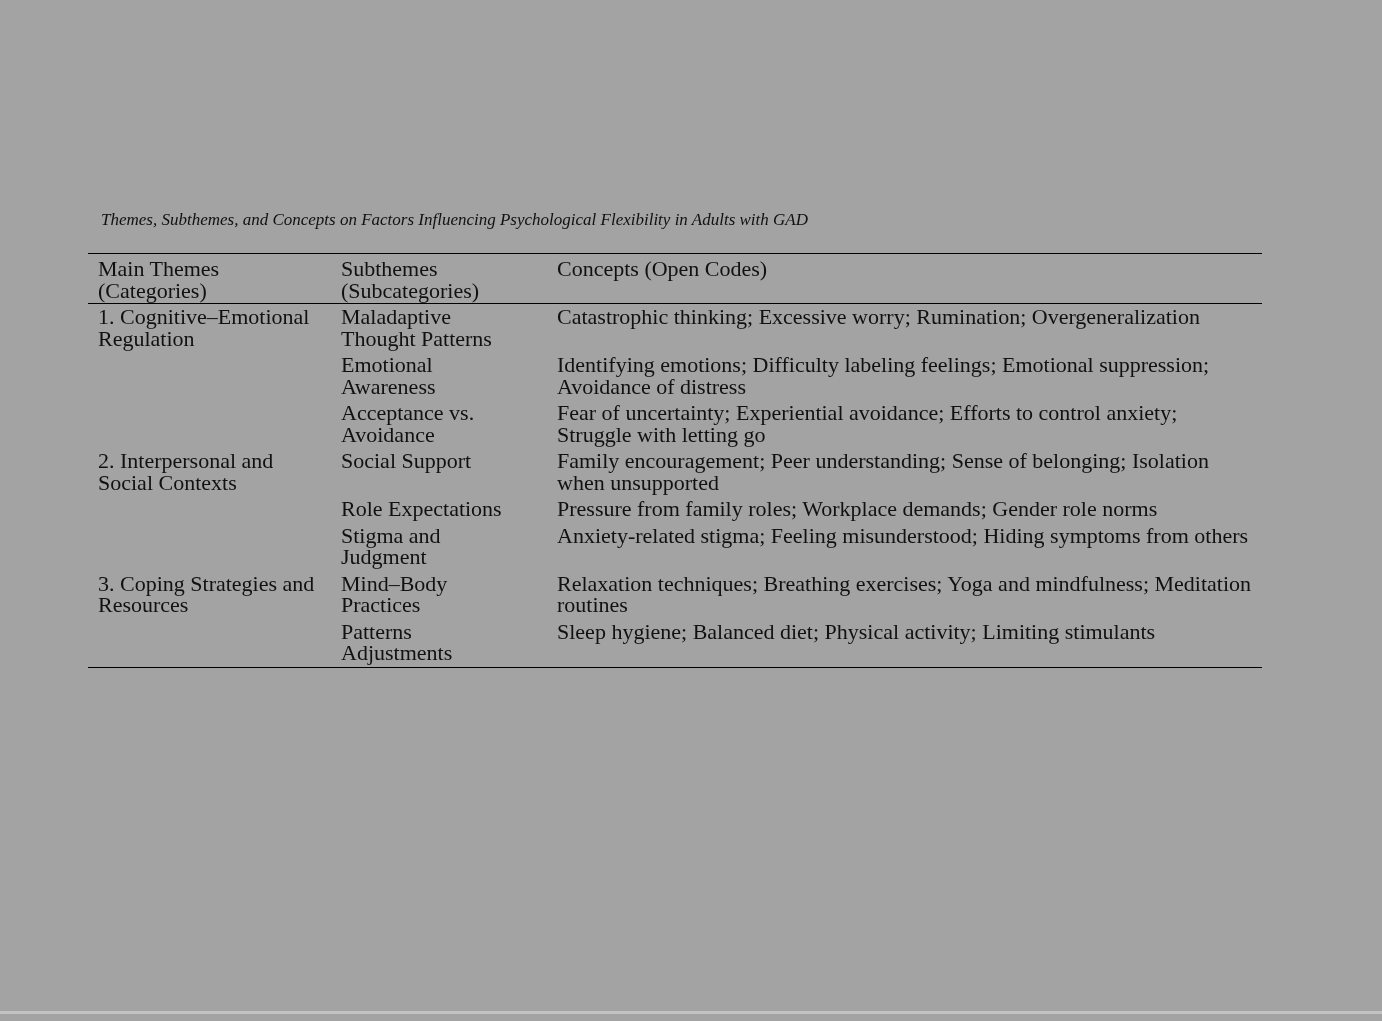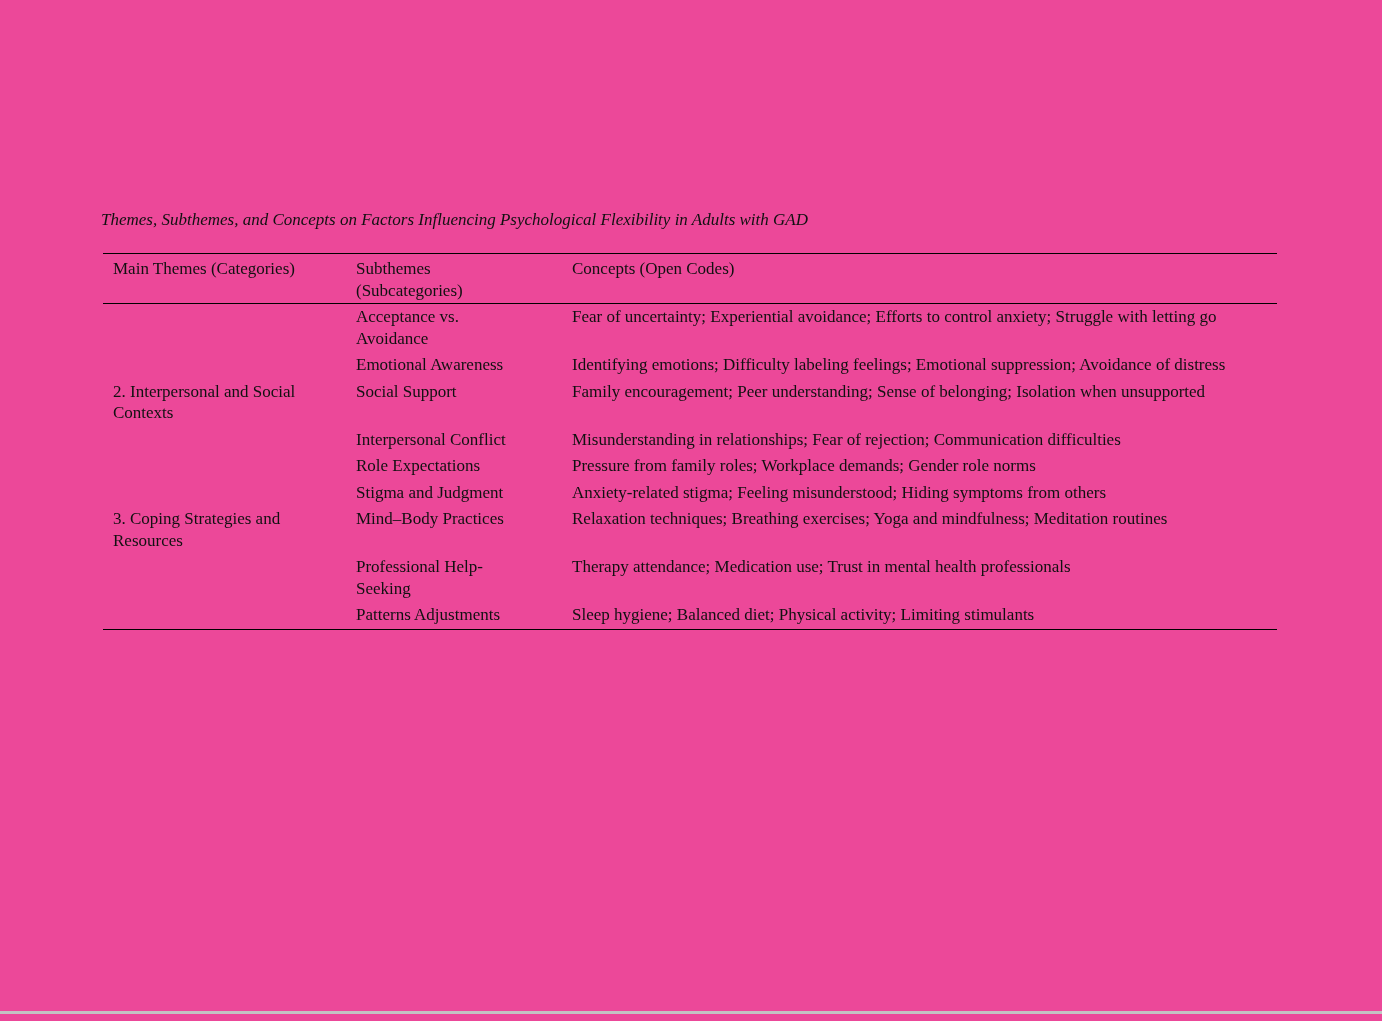--- a/index.html
+++ b/index.html
@@ -3,31 +3,31 @@
 <meta charset="utf-8">
 <style>
   * { margin: 0; padding: 0; box-sizing: border-box; }
   html, body { background: #ffffff; }
   body {
     width: 1382px; height: 1021px;
     position: relative; overflow: hidden;
     font-family: "Liberation Serif", "DejaVu Serif", serif;
     color: #111111;
   }
-  .page { position: absolute; inset: 0; background: #ec4899; }
+  .page { position: absolute; inset: 0; background: #a3a3a3; }
   .table-title {
     position: absolute; left: 101px; top: 209px;
     font-size: 17px; line-height: 21px; font-style: italic;
     white-space: nowrap;
   }
   table.themes-table {
-    position: absolute; left: 103px; top: 253px;
+    position: absolute; left: 88px; top: 253px;
     width: 1174px;
     border-collapse: collapse;
-    font-size: 17px; line-height: 21.5px;
+    font-size: 22px; line-height: 21.5px;
     border-top: 1.5px solid #000;
     border-bottom: 1.5px solid #000;
   }
   table.themes-table col.c1 { width: 243px; }
   table.themes-table col.c2 { width: 216px; }
   table.themes-table col.c3 { width: 715px; }
   thead tr { border-bottom: 1.5px solid #000; }
   th {
     font-weight: normal; text-align: left; vertical-align: top;
     padding: 4px 10px 2px 10px;
@@ -66,61 +66,56 @@
           <span class="hline">Subthemes</span>
           <span class="hline">(Subcategories)</span>
         </th>
         <th>
           <span class="hline">Concepts (Open Codes)</span>
         </th>
       </tr>
     </thead>
     <tbody id="table-body">
         <tr>
-    <td class="theme-cell"></td>
-    <td class="subtheme-cell">Acceptance vs. Avoidance</td>
-    <td class="concepts-cell">Fear of uncertainty; Experiential avoidance; Efforts to control anxiety; Struggle with letting go</td>
+    <td class="theme-cell">1. Cognitive–Emotional Regulation</td>
+    <td class="subtheme-cell">Maladaptive Thought Patterns</td>
+    <td class="concepts-cell">Catastrophic thinking; Excessive worry; Rumination; Overgeneralization</td>
   </tr>
         <tr>
     <td class="theme-cell"></td>
     <td class="subtheme-cell">Emotional Awareness</td>
     <td class="concepts-cell">Identifying emotions; Difficulty labeling feelings; Emotional suppression; Avoidance of distress</td>
   </tr>
         <tr>
+    <td class="theme-cell"></td>
+    <td class="subtheme-cell">Acceptance vs. Avoidance</td>
+    <td class="concepts-cell">Fear of uncertainty; Experiential avoidance; Efforts to control anxiety; Struggle with letting go</td>
+  </tr>
+        <tr>
     <td class="theme-cell">2. Interpersonal and Social Contexts</td>
     <td class="subtheme-cell">Social Support</td>
     <td class="concepts-cell">Family encouragement; Peer understanding; Sense of belonging; Isolation when unsupported</td>
-  </tr>
-        <tr>
-    <td class="theme-cell"></td>
-    <td class="subtheme-cell">Interpersonal Conflict</td>
-    <td class="concepts-cell">Misunderstanding in relationships; Fear of rejection; Communication difficulties</td>
   </tr>
         <tr>
     <td class="theme-cell"></td>
     <td class="subtheme-cell">Role Expectations</td>
     <td class="concepts-cell">Pressure from family roles; Workplace demands; Gender role norms</td>
   </tr>
         <tr>
     <td class="theme-cell"></td>
     <td class="subtheme-cell">Stigma and Judgment</td>
     <td class="concepts-cell">Anxiety-related stigma; Feeling misunderstood; Hiding symptoms from others</td>
   </tr>
         <tr>
     <td class="theme-cell">3. Coping Strategies and Resources</td>
     <td class="subtheme-cell">Mind–Body Practices</td>
     <td class="concepts-cell">Relaxation techniques; Breathing exercises; Yoga and mindfulness; Meditation routines</td>
   </tr>
         <tr>
     <td class="theme-cell"></td>
-    <td class="subtheme-cell">Professional Help-Seeking</td>
-    <td class="concepts-cell">Therapy attendance; Medication use; Trust in mental health professionals</td>
-  </tr>
-        <tr>
-    <td class="theme-cell"></td>
     <td class="subtheme-cell">Patterns Adjustments</td>
     <td class="concepts-cell">Sleep hygiene; Balanced diet; Physical activity; Limiting stimulants</td>
   </tr>
       </tbody>
   </table>
 
   <div class="page-edge-line"></div>
 </div>
 
 </body></html>

